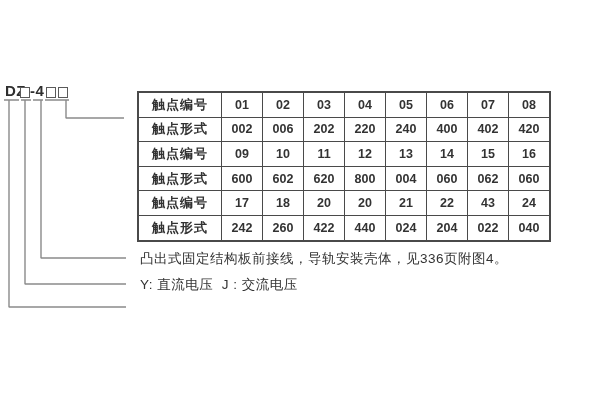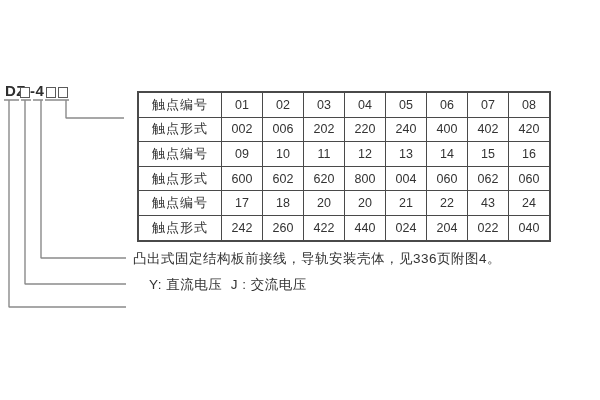--- a/index.html
+++ b/index.html
@@ -42,38 +42,39 @@
     width:408px;
     border:2px solid #4a4a4a;
   }
   table.contact-table td{
     border:1px solid #4a4a4a;
     height:23.6px;
     text-align:center;
     vertical-align:middle;
     padding:0;
     overflow:hidden;
+    font-weight:bold;
   }
   td.label-cell{
     width:82px;
     font-size:13px;
     color:#333;
     letter-spacing:1px;
   }
   td.value-cell{
     width:40px;
     font-size:12.5px;
     color:#333;
     margin-top:20px;
   }
 
   
   .annot{
     position:absolute;
-    left:133px;
+    left:140px;
     font-size:13.5px;
     color:#333;
     white-space:pre;
     line-height:16px;
     letter-spacing:0.5px;
   }
 </style>
 </head>
 <body>
 
@@ -165,15 +166,15 @@
           <td class="value-cell">440</td>
           <td class="value-cell">024</td>
           <td class="value-cell">204</td>
           <td class="value-cell">022</td>
           <td class="value-cell">040</td>
         </tr>
       </tbody>
   </table>
 
   <div class="annot" style="top:251px;">凸出式固定结构板前接线，导轨安装壳体，见336页附图4。</div>
-  <div class="annot" style="top:277px;margin-left:16px;">Y: 直流电压  J : 交流电压</div>
+  <div class="annot" style="top:277px;">Y: 直流电压  J : 交流电压</div>
 
 </div>
 
 </body></html>

